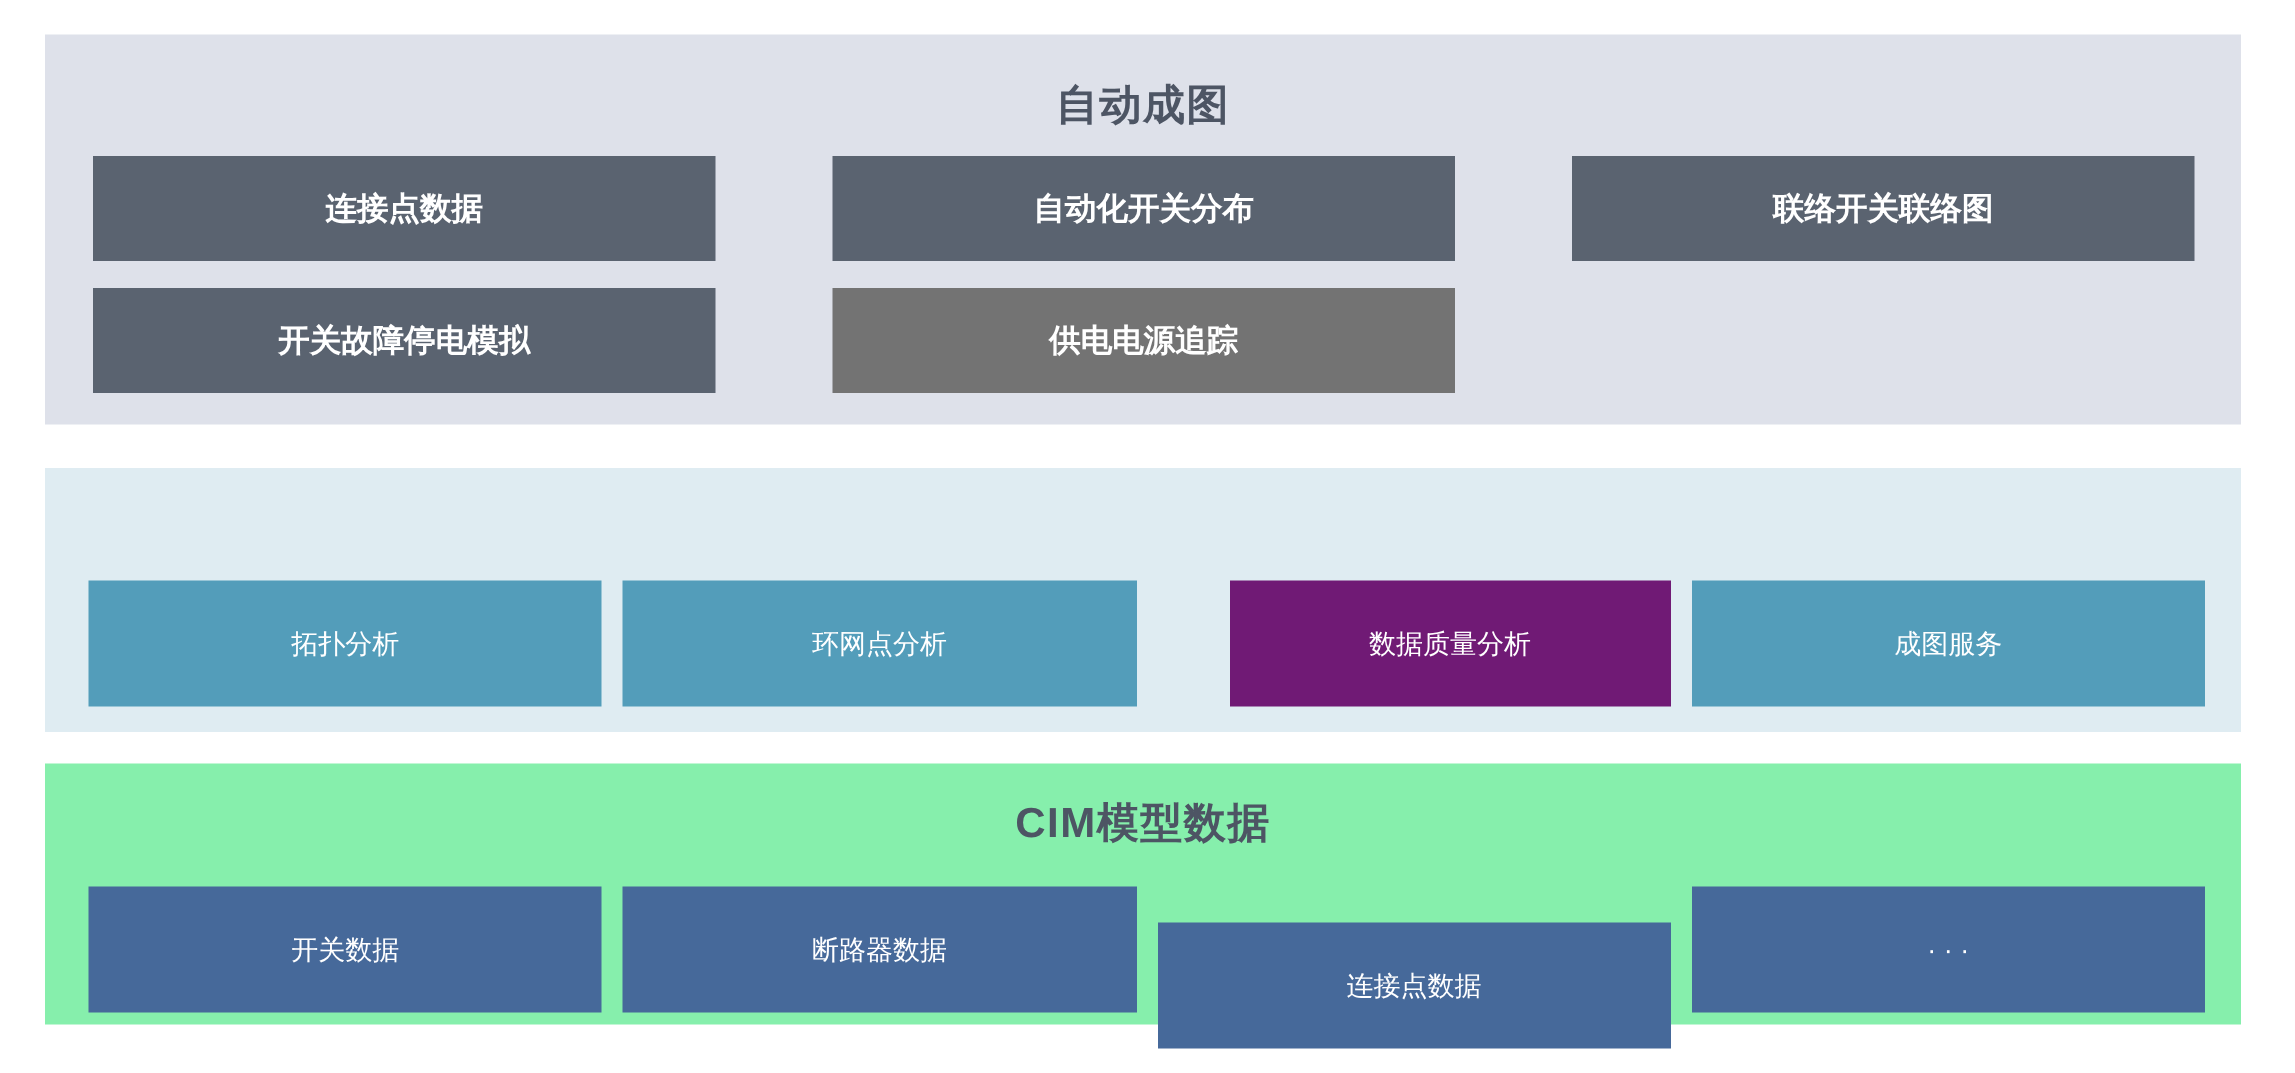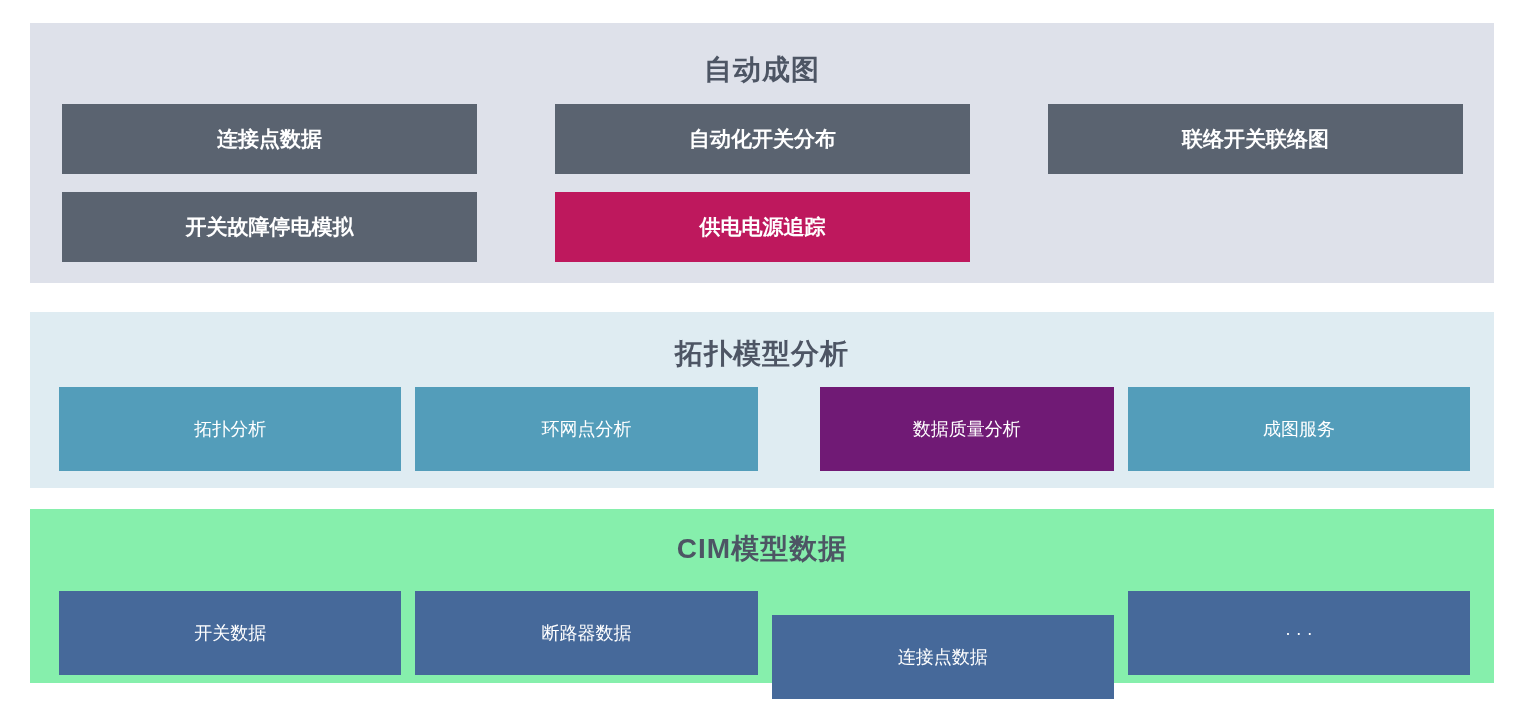--- a/index.html
+++ b/index.html
@@ -76,26 +76,25 @@
 
 <div class="page">
 
   <div class="panel panel-top" style="background-color: rgb(222, 225, 234);">
     <div class="panel-title" style="color: rgb(77, 85, 100);">自动成图</div>
     <div class="grid3">
       <div class="box" style="background-color: rgb(90, 99, 112);">连接点数据</div>
       <div class="box" style="background-color: rgb(90, 99, 112);">自动化开关分布</div>
       <div class="box" style="background-color: rgb(90, 99, 112);">联络开关联络图</div>
       <div class="box" style="background-color: rgb(90, 99, 112);">开关故障停电模拟</div>
-      <div class="box" style="background-color: #be185d;">供电电源追踪</div>
+      <div class="box" style="background-color: #737373;">供电电源追踪</div>
     </div>
   </div>
 
   <div class="panel panel-mid" style="background-color: rgb(223, 236, 242);">
-    <div class="panel-title" style="color: rgb(77, 85, 100);">拓扑模型分析</div>
     <div class="grid4">
       <div class="box" style="background-color: rgb(83, 157, 186);">拓扑分析</div>
       <div class="box" style="background-color: rgb(83, 157, 186);">环网点分析</div>
       <div class="box" style="background-color: #701a75; margin-left: 48px;">数据质量分析</div>
       <div class="box" style="background-color: rgb(83, 157, 186);">成图服务</div>
     </div>
   </div>
 
   <div class="panel panel-bot" style="background-color: #86efac;">
     <div class="panel-title" style="color: rgb(77, 85, 100);">CIM模型数据</div>

